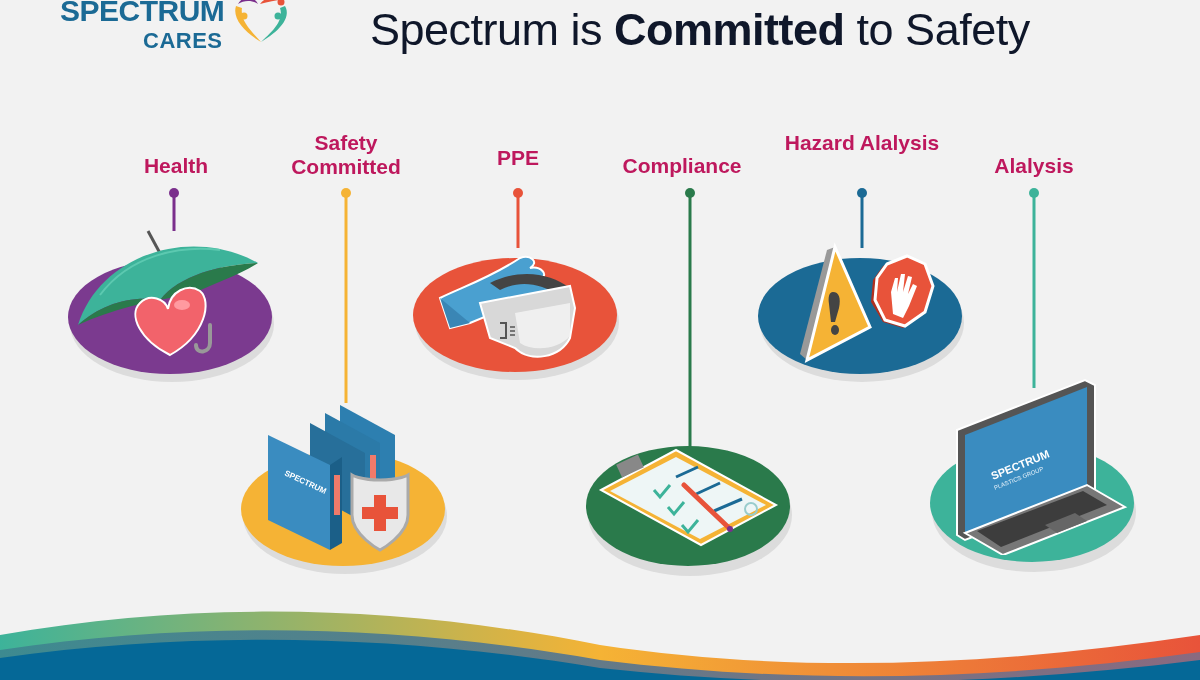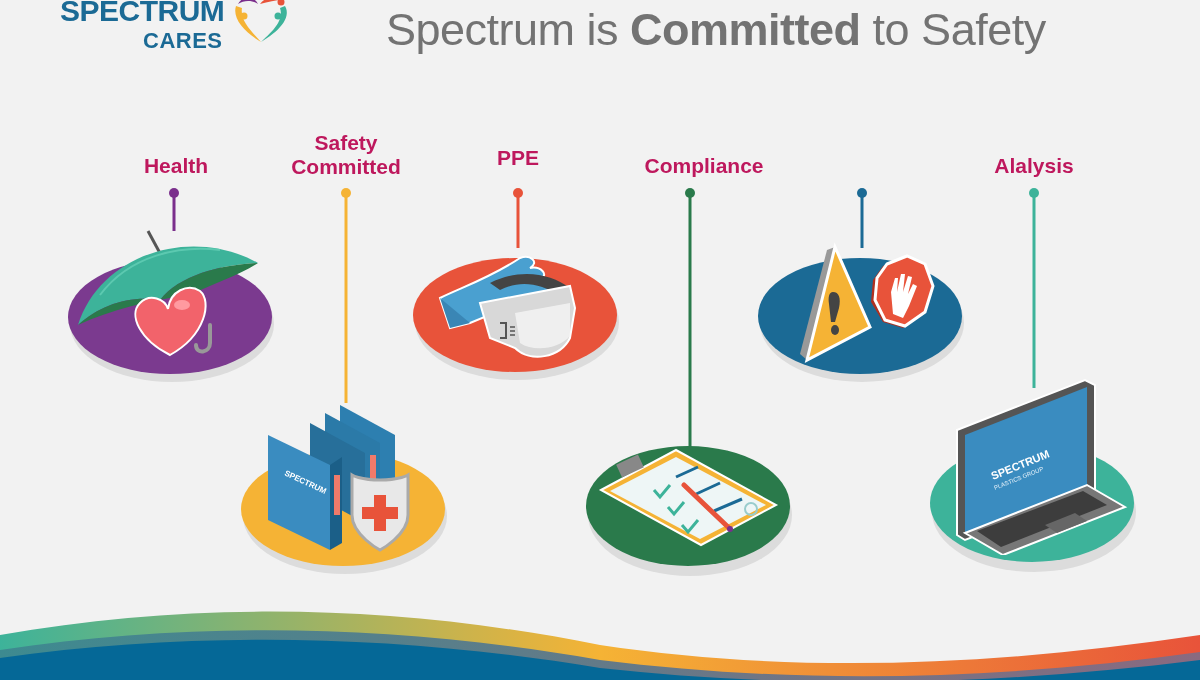--- a/index.html
+++ b/index.html
@@ -1,21 +1,21 @@
 <!DOCTYPE html>
 <html><head>
 <meta charset="utf-8">
 <style>
   html, body { margin:0; padding:0; }
   body { width:1200px; height:680px; background:#f2f2f2; overflow:hidden; position:relative; font-family:"Liberation Sans", "DejaVu Sans", sans-serif; }
   .logo { position:absolute; left:60px; top:-6px; width:240px; height:52px; }
   .logo-word1 { position:absolute; left:0; top:0; font-size:30px; font-weight:900; color:#1b6a95; letter-spacing:-0.5px; line-height:34px; }
   .logo-word2 { position:absolute; left:83px; top:35px; font-size:22px; font-weight:900; color:#1b6a95; letter-spacing:0.5px; line-height:24px; }
   .logo-heart { position:absolute; left:170px; top:0; width:62px; height:50px; }
-  .title { position:absolute; left:370px; top:2px; font-size:45px; color:#737373; line-height:56px; letter-spacing:-0.5px; white-space:nowrap;margin-left:16px; }
+  .title { position:absolute; left:370px; top:2px; font-size:45px; color:#0f172a; line-height:56px; letter-spacing:-0.5px; white-space:nowrap; }
   .title b { font-weight:bold; }
   .label { position:absolute; font-size:21px; font-weight:bold; color:#be185d; text-align:center; line-height:24px; transform:translateX(-50%); white-space:nowrap; }
   .stem { position:absolute; width:3px; transform:translateX(-50%); }
   .dot { position:absolute; width:10px; height:10px; border-radius:50%; transform:translate(-50%,-50%); }
   .disc-shadow { position:absolute; border-radius:50%; background:#dcdcdc; }
   .disc { position:absolute; border-radius:50%; }
   .illus { position:absolute; }
   .wave { position:absolute; left:0; bottom:0; width:1200px; height:90px; }
 </style>
 </head>
@@ -90,21 +90,21 @@
   <path d="M20 80 L10 50 L40 75 Z" fill="#3a86b5"></path>
   <path d="M60 35 C90 20 120 25 140 40 L130 48 C110 35 90 32 70 42 Z" fill="#444"></path>
   <path d="M50 55 L140 38 L145 60 L140 90 C130 110 100 115 85 100 L60 90 Z" fill="#d8d8d8" stroke="#fff" stroke-width="2"></path>
   <path d="M85 65 L140 55 L140 88 C130 100 105 105 90 95 Z" fill="#f5f5f5" opacity="0.8"></path>
   <path d="M70 75 L76 75 L76 90 L70 90" stroke="#555" stroke-width="2" fill="none"></path>
   <line x1="80" y1="79" x2="85" y2="79" stroke="#555" stroke-width="1.5"></line>
   <line x1="80" y1="83" x2="85" y2="83" stroke="#555" stroke-width="1.5"></line>
   <line x1="80" y1="87" x2="85" y2="87" stroke="#555" stroke-width="1.5"></line>
 </svg>
 
-<div class="label" style="left:704px; top:154px;">
+<div class="label" style="left:682px; top:154px;">
   <div>Compliance</div>
 </div>
 <div class="dot" style="left:690px; top:193px; background:#2a7a4b;"></div>
 <div class="stem" style="left:690px; top:193px; height:255px; background:#2a7a4b;"></div>
 <div class="disc-shadow" style="left:588px; top:454px; width:204px; height:122px;"></div>
 <div class="disc" style="left:586px; top:446px; width:204px; height:120px; background:#2a7a4b;"></div>
 <svg class="illus" style="left:596px; top:445px;" width="185" height="110" viewBox="0 0 185 110">
   <path d="M5 45 L80 5 L180 60 L105 100 Z" fill="#f5b335" stroke="#fff" stroke-width="2"></path>
   <path d="M14 46 L80 12 L170 60 L104 94 Z" fill="#eef6f6"></path>
   <rect x="22" y="14" width="24" height="14" fill="#888" transform="rotate(-25 34 21)"></rect>
@@ -113,20 +113,21 @@
   <path d="M86 80 L92 87 L102 75" stroke="#3db39a" stroke-width="3" fill="none"></path>
   <line x1="80" y1="32" x2="102" y2="22" stroke="#1b6a95" stroke-width="3"></line>
   <line x1="98" y1="50" x2="124" y2="38" stroke="#1b6a95" stroke-width="3"></line>
   <line x1="118" y1="66" x2="146" y2="54" stroke="#1b6a95" stroke-width="3"></line>
   <line x1="88" y1="40" x2="132" y2="82" stroke="#e8533a" stroke-width="5" stroke-linecap="round"></line>
   <circle cx="134" cy="84" r="3" fill="#7b2f8c"></circle>
   <circle cx="155" cy="64" r="6" fill="none" stroke="#9cc" stroke-width="2"></circle>
 </svg>
 
 <div class="label" style="left:862px; top:131px;">
+  <div>Hazard Alalysis</div>
 </div>
 <div class="dot" style="left:862px; top:193px; background:#1b6a95;"></div>
 <div class="stem" style="left:862px; top:193px; height:55px; background:#1b6a95;"></div>
 <div class="disc-shadow" style="left:760px; top:264px; width:204px; height:118px;"></div>
 <div class="disc" style="left:758px; top:258px; width:204px; height:116px; background:#1b6a95;"></div>
 <svg class="illus" style="left:795px; top:242px;" width="145" height="125" viewBox="0 0 145 125">
   <path d="M40 5 L32 8 L5 112 L12 118 Z" fill="#999"></path>
   <path d="M40 5 L75 85 L12 118 Z" fill="#f5b335" stroke="#fff" stroke-width="3"></path>
   <path d="M38 50 C44 50 46 56 44 66 L40 80 L36 80 L34 62 C33 55 34 50 38 50 Z" fill="#444"></path>
   <ellipse cx="40" cy="88" rx="4" ry="5" fill="#444"></ellipse>

